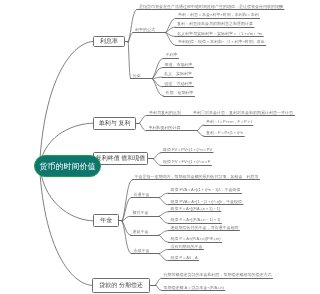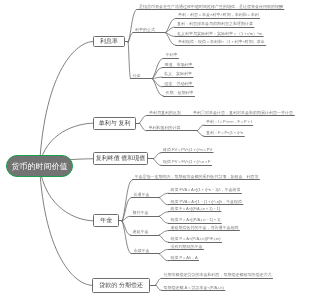--- a/index.html
+++ b/index.html
@@ -1,21 +1,21 @@
 <!DOCTYPE html>
 <html><head>
 <meta charset="utf-8">
 <style>
   html,body{margin:0;padding:0;background:#ffffff;}
   #root{position:relative;width:300px;height:294px;overflow:hidden;background:#fff;
         font-family:"Liberation Sans",sans-serif;}
   svg#links{position:absolute;left:0;top:0;width:300px;height:294px;}
   .center-node{position:absolute;display:flex;align-items:center;justify-content:center;
-     background:#737373;border:1px solid #18a04a;border-radius:11px;color:#fff;
-     font-size:8px;white-space:nowrap;box-sizing:border-box;z-index:5;}
+     background:#0f766e;border:1px solid #18a04a;border-radius:11px;color:#fff;
+     font-size:8px;white-space:nowrap;box-sizing:border-box;z-index:5;margin-left:28px;}
   .mbox{position:absolute;display:flex;align-items:center;justify-content:center;
      background:#fff;border:0.8px solid #6e6e6e;border-radius:1.5px;color:#444;
      font-size:6px;white-space:nowrap;box-sizing:border-box;z-index:4;}
   .lab{position:absolute;color:#7a7a7a;font-size:4px;white-space:nowrap;
      line-height:1;z-index:3;}
 </style>
 </head>
 <body>
 
 <div id="root">

